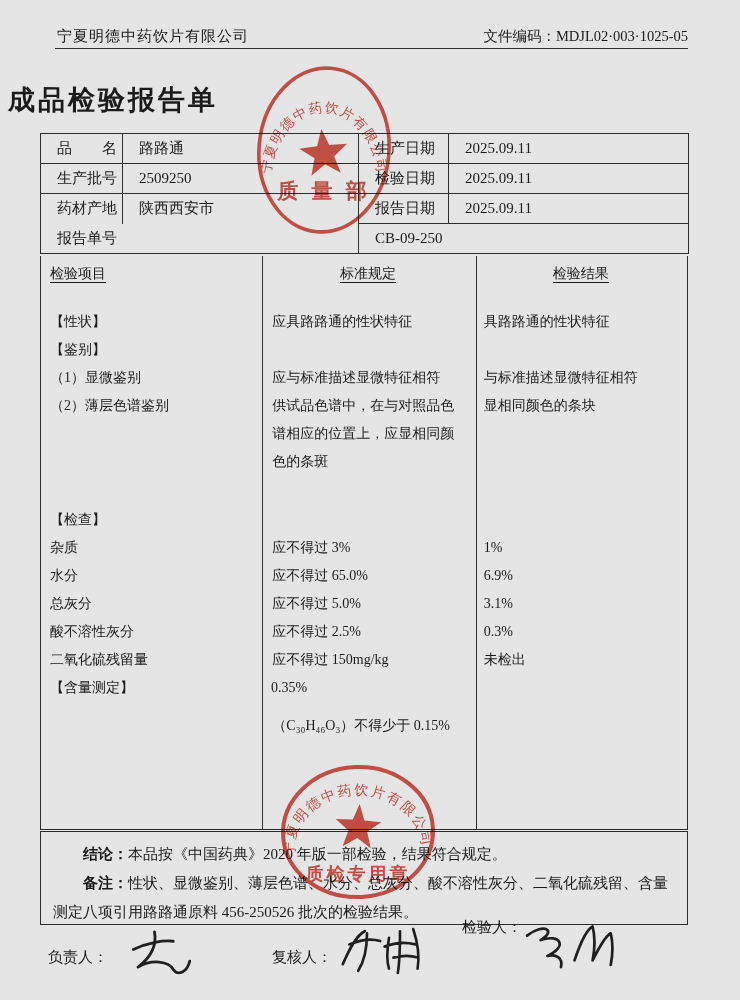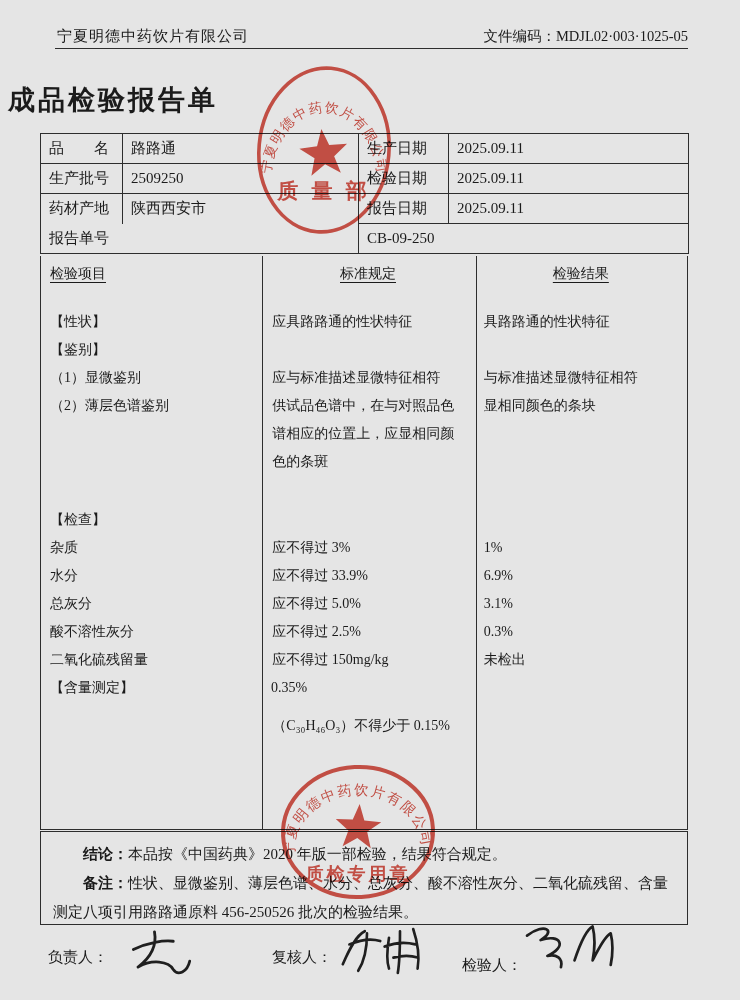--- a/index.html
+++ b/index.html
@@ -10,21 +10,21 @@
   }
   
   .hdr-company{position:absolute;left:57px;top:27px;font-size:15px;letter-spacing:1px;}
   .hdr-code{position:absolute;right:52px;top:27px;font-size:14.5px;}
   .hdr-rule{position:absolute;left:55px;top:48px;width:633px;height:0;border-top:1.6px solid #2d2d2d;}
   
   .title{position:absolute;left:8px;right:24px;top:82px;text-align:left;
          font-size:27px;font-weight:bold;letter-spacing:3px;}
   
   table.info{position:absolute;left:40px;top:133px;width:648px;border-collapse:collapse;table-layout:fixed;}
-  table.info td{border:1.2px solid #2d2d2d;height:29px;font-size:15px;padding:0 0 0 8px;vertical-align:middle;white-space:nowrap;overflow:hidden;}
+  table.info td{border:1.2px solid #2d2d2d;height:29px;font-size:15px;padding:0 0 0 16px;vertical-align:middle;white-space:nowrap;overflow:hidden;}
   table.info td.nb{border-bottom-style:hidden;}
   table.info td.nt{border-top-style:hidden;}
   
   .main-table{position:absolute;left:40px;top:256px;width:648px;height:574px;
     border-left:1.2px solid #2d2d2d;border-right:1.2px solid #2d2d2d;border-bottom:1.2px solid #2d2d2d;
     box-sizing:border-box;font-size:14px;}
   .vline{position:absolute;top:0;bottom:0;width:1.2px;background:#2d2d2d;}
   .vline.v1{left:221px;} .vline.v2{left:435px;}
   .mt-header{display:flex;padding-top:9px;height:35px;box-sizing:border-box;}
   .mt-header .h1{width:221px;padding-left:9px;box-sizing:border-box;}
@@ -133,21 +133,21 @@
       <div class="c2"></div>
       <div class="c3"></div>
     </div>
     <div class="mt-row">
       <div class="c1">杂质</div>
       <div class="c2">应不得过 3%</div>
       <div class="c3">1%</div>
     </div>
     <div class="mt-row">
       <div class="c1">水分</div>
-      <div class="c2">应不得过 33.9%</div>
+      <div class="c2">应不得过 65.0%</div>
       <div class="c3">6.9%</div>
     </div>
     <div class="mt-row">
       <div class="c1">总灰分</div>
       <div class="c2">应不得过 5.0%</div>
       <div class="c3">3.1%</div>
     </div>
     <div class="mt-row">
       <div class="c1">酸不溶性灰分</div>
       <div class="c2">应不得过 2.5%</div>
@@ -175,21 +175,21 @@
   </div>
 
   <div class="sig-label" style="left:48px;top:948px;">负责人：</div>
   <svg class="sig-svg" style="left:108px;top:926px;" width="100" height="54" viewBox="0 0 70 46">
     <path d="M14 20 C26 14 40 12 48 13 M32 5 C34 16 30 26 18 35 M18 35 C30 28 44 30 48 37 C52 43 60 39 62 30"></path>
   </svg>
   <div class="sig-label" style="left:272px;top:948px;">复核人：</div>
   <svg class="sig-svg" style="left:334px;top:922px;" width="110" height="58" viewBox="0 0 100 52">
     <path d="M8 38 C14 24 20 12 28 8 M14 20 C26 15 36 15 42 17 M30 10 C30 24 27 36 22 44 M50 14 C48 26 48 36 50 42 M46 22 C56 18 66 18 74 20 M60 8 C60 22 60 34 58 46 M72 6 C76 18 78 30 76 42 M54 32 C62 30 70 30 76 32"></path>
   </svg>
-  <div class="sig-label" style="left:462px;top:956px;">检验人：</div>
+  <div class="sig-label" style="left:462px;top:918px;">检验人：</div>
   <svg class="sig-svg" style="left:518px;top:918px;" width="104" height="60" viewBox="0 0 92 50">
     <path d="M8 14 C24 2 34 10 20 18 C38 12 44 24 26 32 C34 30 40 34 38 42 M50 36 C56 18 62 8 66 6 C68 14 68 26 66 36 C72 24 78 14 82 12 C84 20 84 30 82 40"></path>
   </svg>
 
   <svg class="stamp" style="left:244px;top:58px;" width="160" height="182" viewBox="0 0 160 182">
     <defs>
         <path id="arcTop" d="M 26 124 A 54 70 0 1 1 134 124" fill="none"></path>
       </defs>
     <ellipse cx="80" cy="92" rx="65" ry="82" fill="none" stroke="#d0392c" stroke-width="3.6" transform="rotate(5 80 92)"></ellipse>
     <polygon fill="#d0392c" transform="translate(80,96) scale(1.05) rotate(-6)" points="0,-24 5.8,-8 22.8,-7.4 9.4,3.1 14.1,19.4 0,9.9 -14.1,19.4 -9.4,3.1 -22.8,-7.4 -5.8,-8"></polygon>

